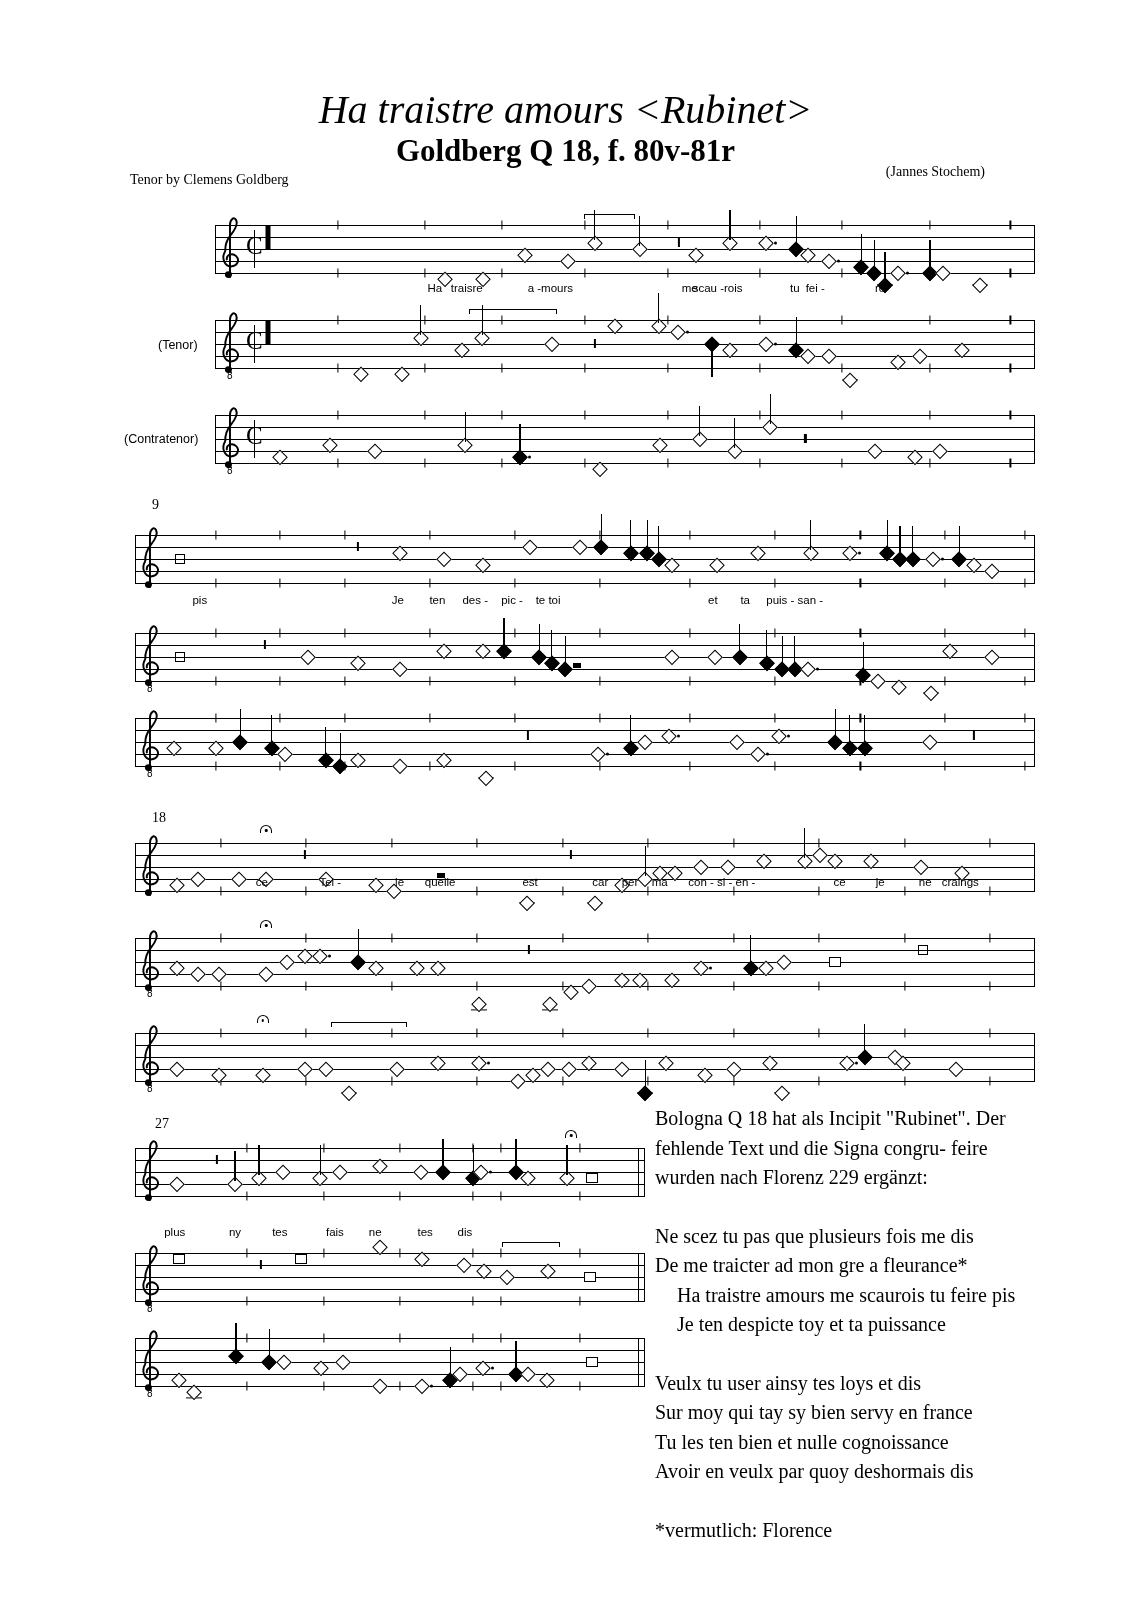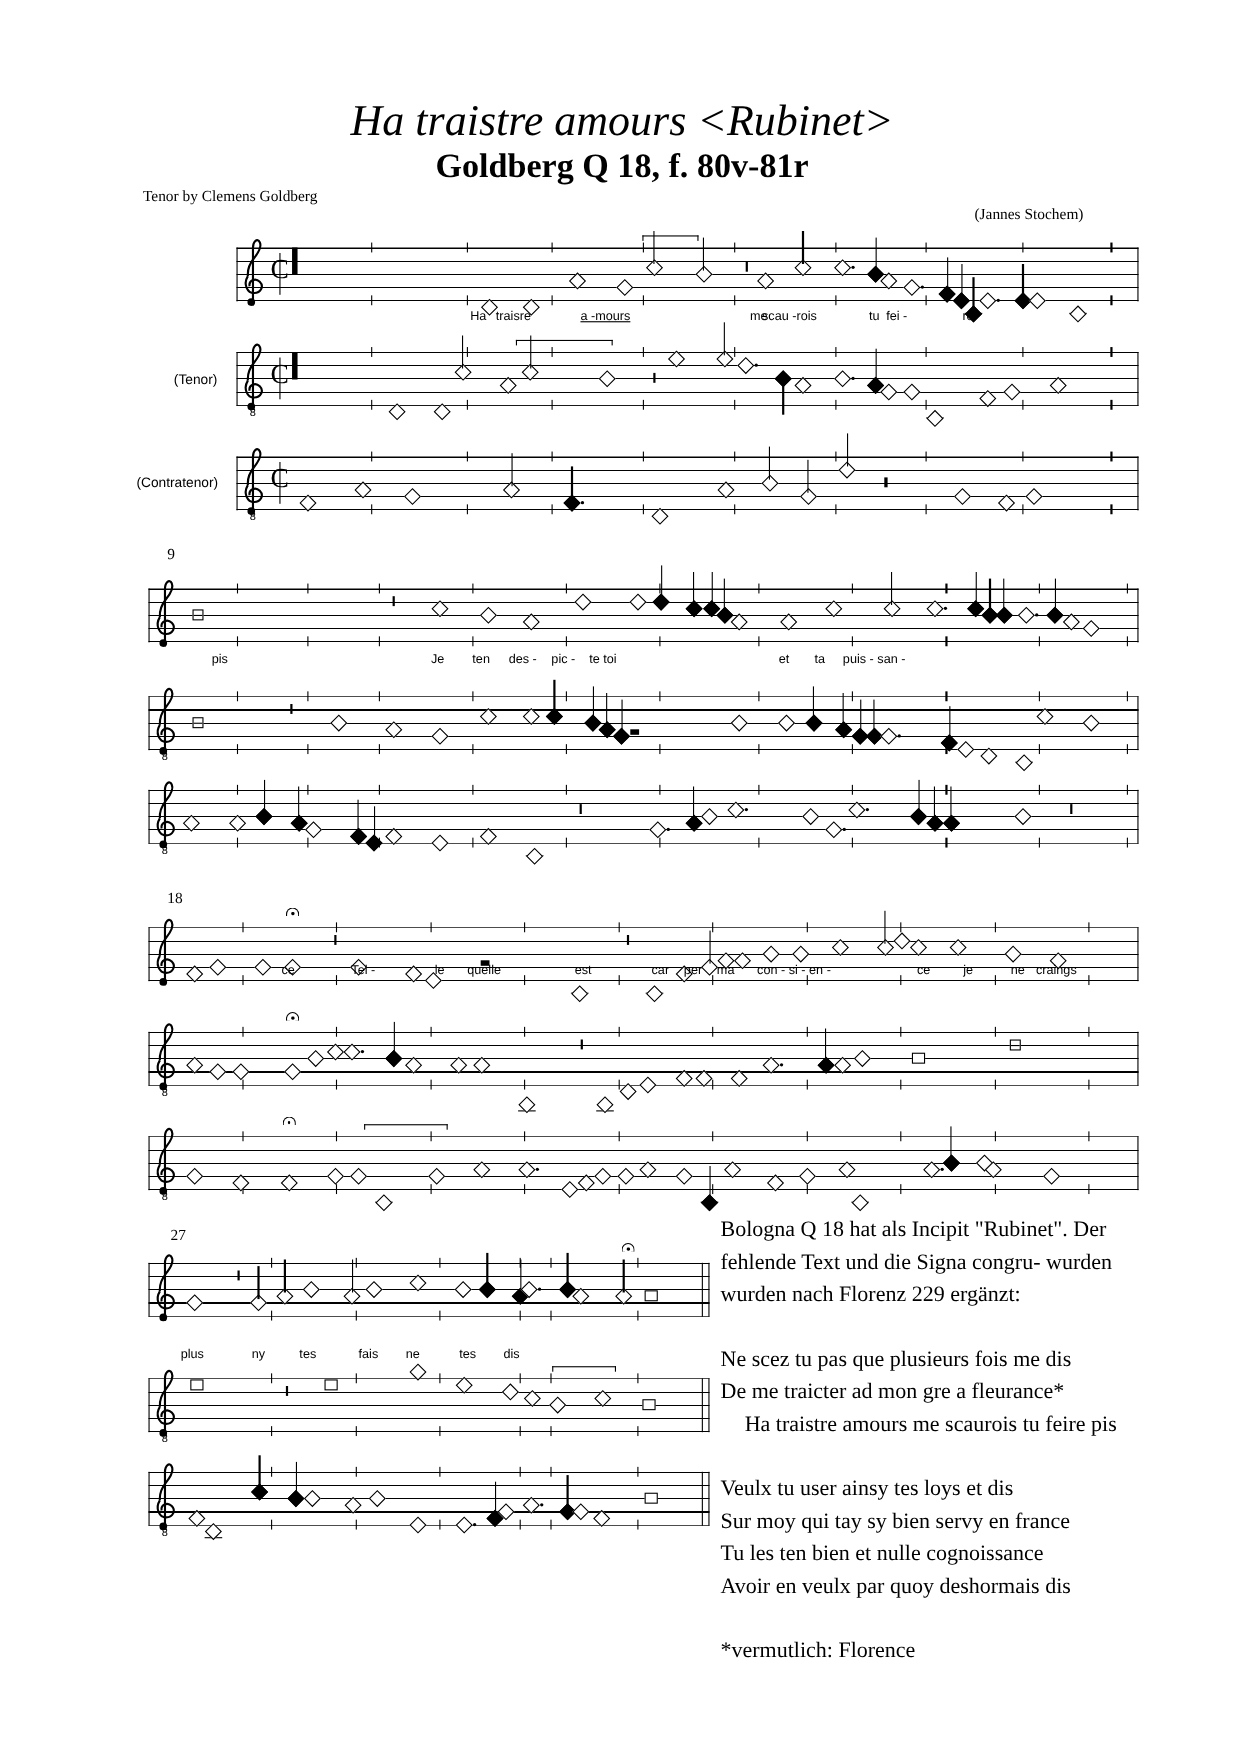--- a/index.html
+++ b/index.html
@@ -3,21 +3,21 @@
 <meta charset="utf-8">
 <style>
   html,body{margin:0;padding:0;background:#888;}
   .page{position:relative;width:1131px;height:1600px;background:#ffffff;margin:0 auto;overflow:hidden;
         font-family:"Liberation Serif", serif;color:#000;}
   
   .hdr{position:absolute;left:0;top:88px;width:100%;text-align:center;}
   .title{font-style:italic;font-size:40px;line-height:1.1;}
   .subtitle{font-weight:bold;font-size:31px;line-height:1.2;}
   .credit-left{position:absolute;left:130px;top:172px;font-size:14px;}
-  .credit-right{position:absolute;right:146px;top:188px;font-size:14px;text-align:right;}
+  .credit-right{position:absolute;right:146px;top:164px;font-size:14px;text-align:right;}
   
   .staff{position:absolute;height:49px;}
   .lines{position:absolute;left:0;top:0;right:0;height:49px;
          background:repeating-linear-gradient(to bottom,#000 0 1px,transparent 1px 12px);}
   .barline{position:absolute;top:0;width:1.2px;height:49px;background:#000;}
   .tick{position:absolute;width:1.2px;height:9px;background:#000;transform:translate(-50%,-50%);}
   .note{position:absolute;width:8.5px;height:8.5px;border:1.2px solid #000;background:#fff;
         transform:translate(-50%,-50%) rotate(45deg);}
   .note.filled{background:#000;}
   .sq{position:absolute;width:10px;height:8px;border:1.3px solid #000;background:#fff;transform:translate(-50%,-50%);}
@@ -234,21 +234,21 @@
         <div class="note" style="left: 555.14px; top: 12px;"></div>
         <div class="stem" style="left: 554.54px; top: -21px; height: 30px;"></div>
         <div class="rest-m" style="left: 590.4px; top: 28px;"></div>
         <div class="note" style="left: 660.1px; top: 36px;"></div>
         <div class="note" style="left: 700.28px; top: 42px;"></div>
         <div class="note" style="left: 724.88px; top: 36px;"></div>
       </div>
       <div class="lyricrow" style="left: 215px; top: 282px; width: 820px;">
         <div class="lyric" style="left: 26.8%;">Ha</div>
         <div class="lyric" style="left: 30.7%;">traisre</div>
-        <div class="lyric" style="left: 40.9%; text-decoration: underline;">a -mours</div>
+        <div class="lyric" style="left: 40.9%;">a -mours</div>
         <div class="lyric" style="left: 57.9%;">me</div>
         <div class="lyric" style="left: 61.3%;">scau -rois</div>
         <div class="lyric" style="left: 70.7%;">tu</div>
         <div class="lyric" style="left: 73.2%;">fei -</div>
         <div class="lyric" style="left: 81.1%;">re</div>
       </div>
       <div class="measure-num" style="left: 152px; top: 497px;">9</div>
       <div class="staff" style="left: 135px; top: 535px; width: 900px;">
         <div class="lines"></div>
         <div class="barline" style="left: 0px;"></div>
@@ -808,27 +808,28 @@
         <div class="lyric" style="left: 39.2%;">fais</div>
         <div class="lyric" style="left: 47.1%;">ne</div>
         <div class="lyric" style="left: 56.9%;">tes</div>
         <div class="lyric" style="left: 64.7%;">dis</div>
       </div>
     </div>
 
   <div class="commentary" id="commentary">
       <div class="tblock">
         <div class="tline">Bologna Q 18 hat als Incipit "Rubinet". Der</div>
-        <div class="tline">fehlende Text und die Signa congru- wurden</div>
+        <div class="tline">fehlende Text und die Signa congru- feire</div>
         <div class="tline">wurden nach Florenz 229 ergänzt:</div>
       </div>
       <div class="tblock">
         <div class="tline">Ne scez tu pas que plusieurs fois me dis</div>
         <div class="tline">De me traicter ad mon gre a fleurance*</div>
         <div class="tline ind">Ha traistre amours me scaurois tu feire pis</div>
+        <div class="tline ind">Je ten despicte toy et ta puissance</div>
       </div>
       <div class="tblock">
         <div class="tline">Veulx tu user ainsy tes loys et dis</div>
         <div class="tline">Sur moy qui tay sy bien servy en france</div>
         <div class="tline">Tu les ten bien et nulle cognoissance</div>
         <div class="tline">Avoir en veulx par quoy deshormais dis</div>
       </div>
       <div class="tblock">
         <div class="tline">*vermutlich: Florence</div>
       </div>

